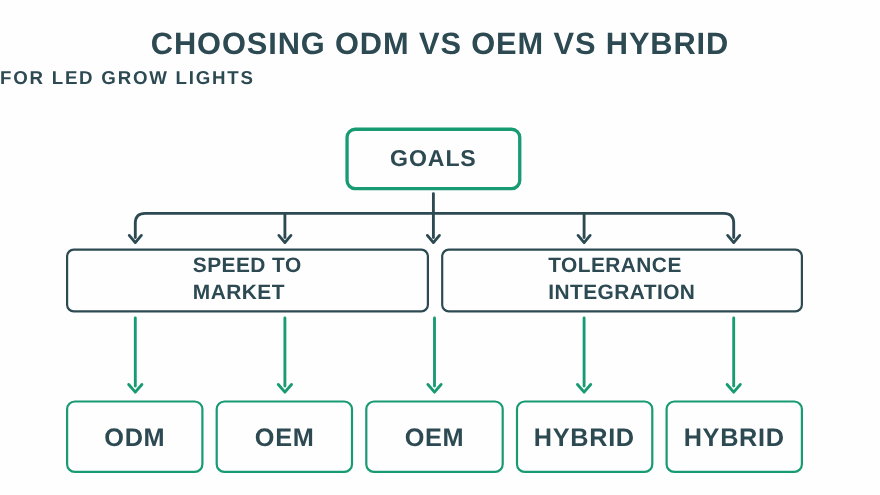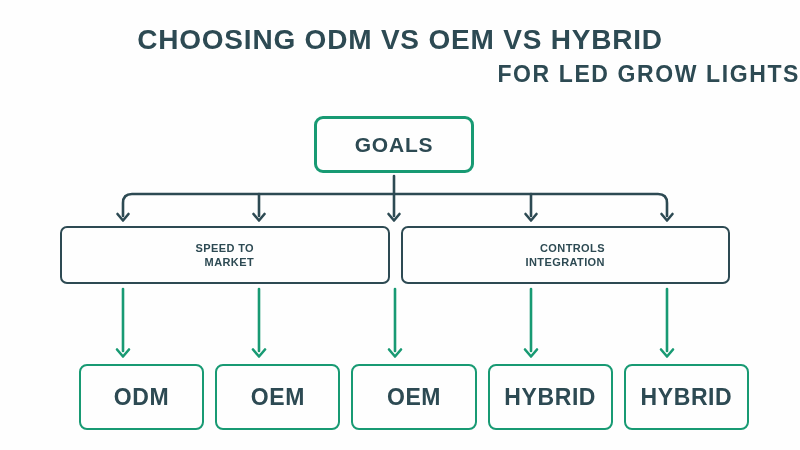--- a/index.html
+++ b/index.html
@@ -28,32 +28,32 @@
     text-align: center;
     font-size: 28px;
     font-weight: 800;
     letter-spacing: 0.8px;
     color: var(--dark);
   }
   .subtitle {
     position: absolute;
     top: 61px; left: 0;
     width: 100%;
-    text-align: right;
-    font-size: 23px;
+    text-align: left;
+    font-size: 17px;
     font-weight: 700;
     letter-spacing: 1.6px;
     color: var(--dark);
   }
   .node {
     position: absolute;
     display: flex;
     align-items: center;
     justify-content: center;
-    text-align: right;
+    text-align: left;
     background: var(--bg);
     z-index: 2;
     white-space: pre-line;
     color: var(--dark);
   }
   .goals-node {
     left: 314px; top: 116px;
     width: 160px; height: 57px;
     border: 3px solid var(--green);
     border-radius: 9px;
@@ -67,28 +67,28 @@
     width: 670px;
     display: flex;
     gap: 11px;
     z-index: 2;
   }
   .row .node { position: relative; flex: 1; }
   .criteria-row { top: 226px; height: 58px; }
   .criterion {
     border: 2.5px solid var(--dark);
     border-radius: 7px;
-    font-size: 11px;
+    font-size: 19px;
     font-weight: 700;
     letter-spacing: 0.4px;
     line-height: 1.3;
     padding: 2px;
   }
   .criterion.small { font-size: 11px; letter-spacing: 0.2px; }
-  .outcome-row { top: 364px; height: 66px; margin-left: 19px; }
+  .outcome-row { top: 364px; height: 66px; }
   .outcome {
     border: 2.5px solid var(--green);
     border-radius: 8px;
     font-size: 23px;
     font-weight: 800;
     letter-spacing: 0.6px;
   }
   svg.connectors {
     position: absolute;
     left: 0; top: 0;
@@ -137,21 +137,21 @@
     <polyline class="green-line" points="525,349.5 531,356.5 537,349.5"></polyline>
     <polyline class="green-line" points="661,349.5 667,356.5 673,349.5"></polyline>
   </svg>
 
   <div class="row criteria-row">
     <div class="node criterion">
       <span>SPEED TO
 MARKET</span>
     </div>
     <div class="node criterion">
-      <span>CONTROLS
+      <span>TOLERANCE
 INTEGRATION</span>
     </div>
   </div>
 
   <div class="row outcome-row">
     <div class="node outcome">
       <span>ODM</span>
     </div>
     <div class="node outcome">
       <span>OEM</span>

